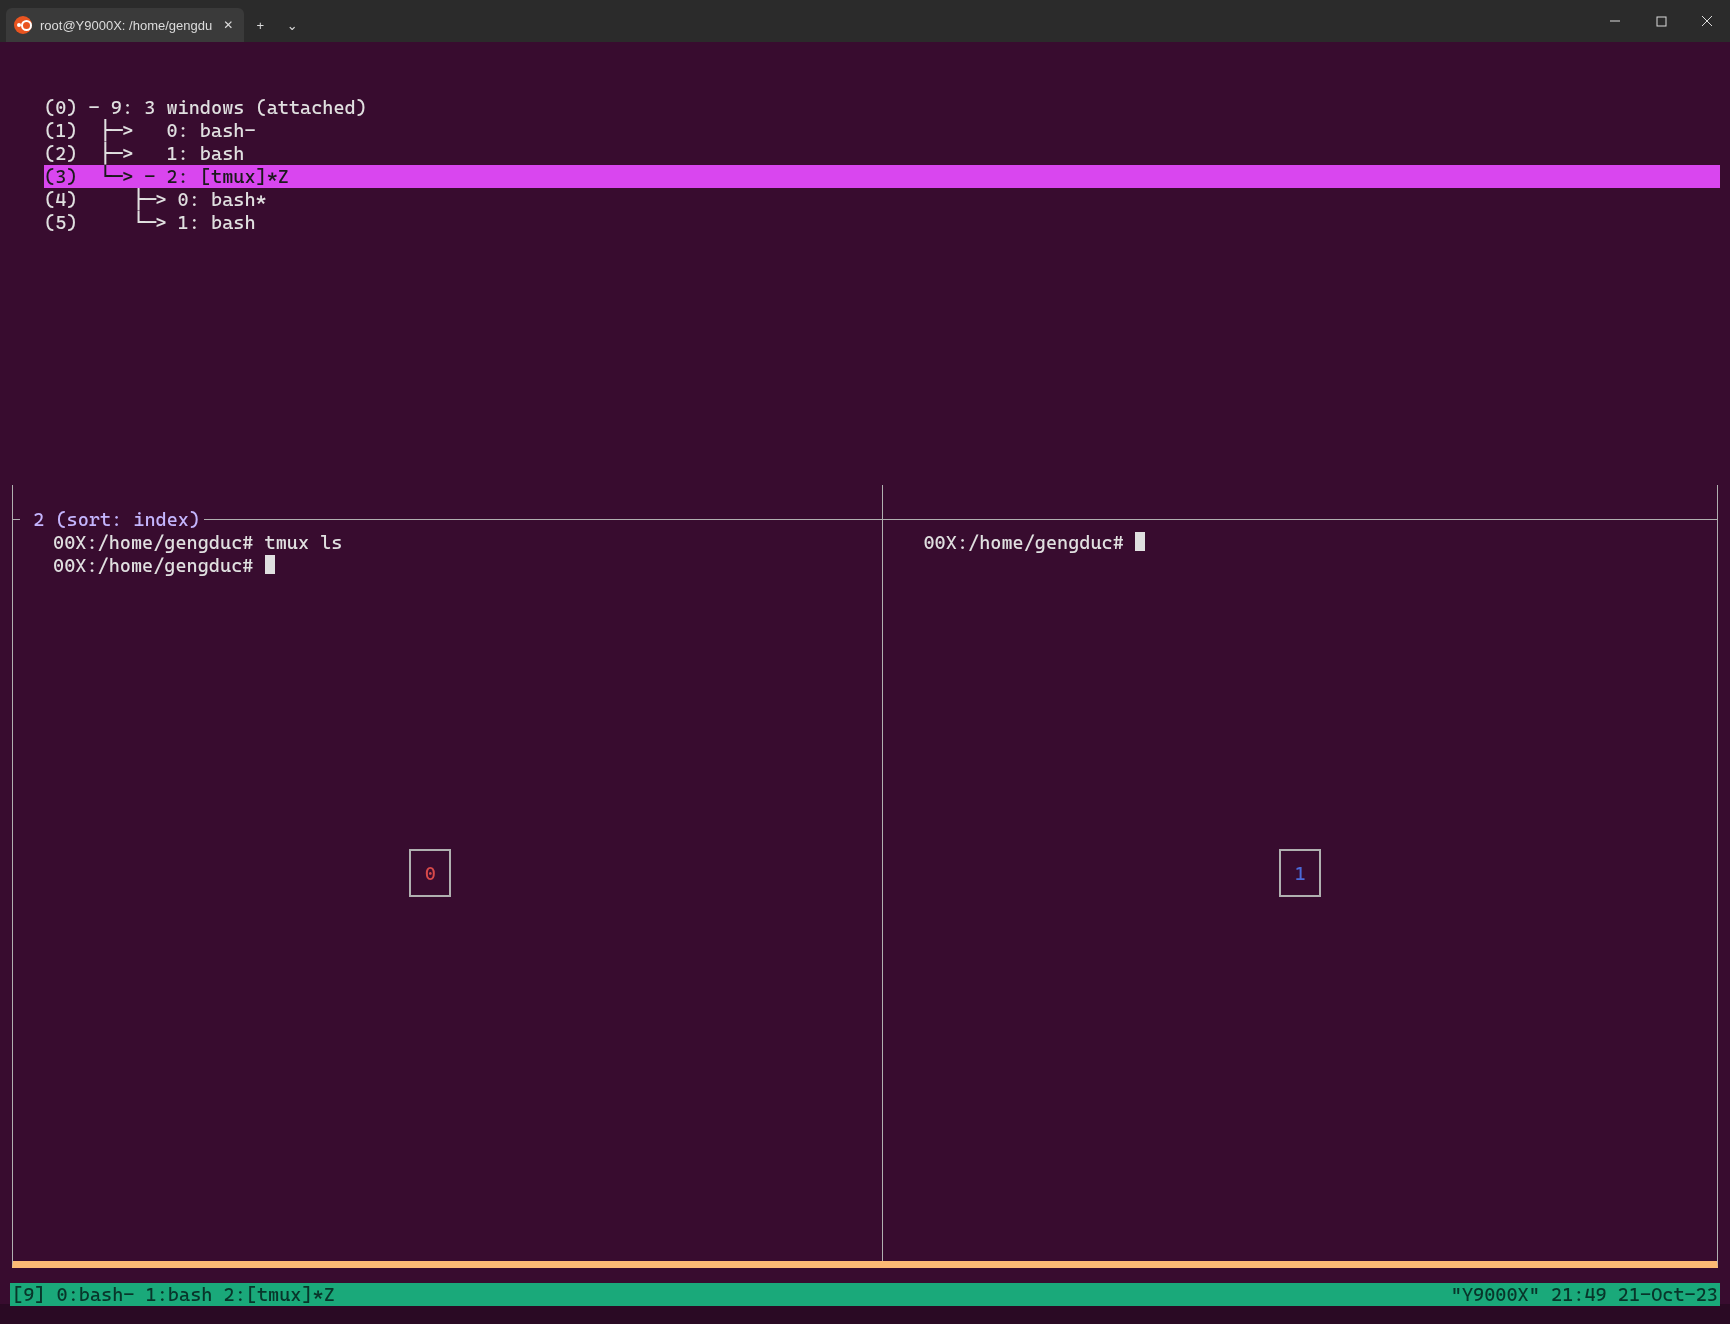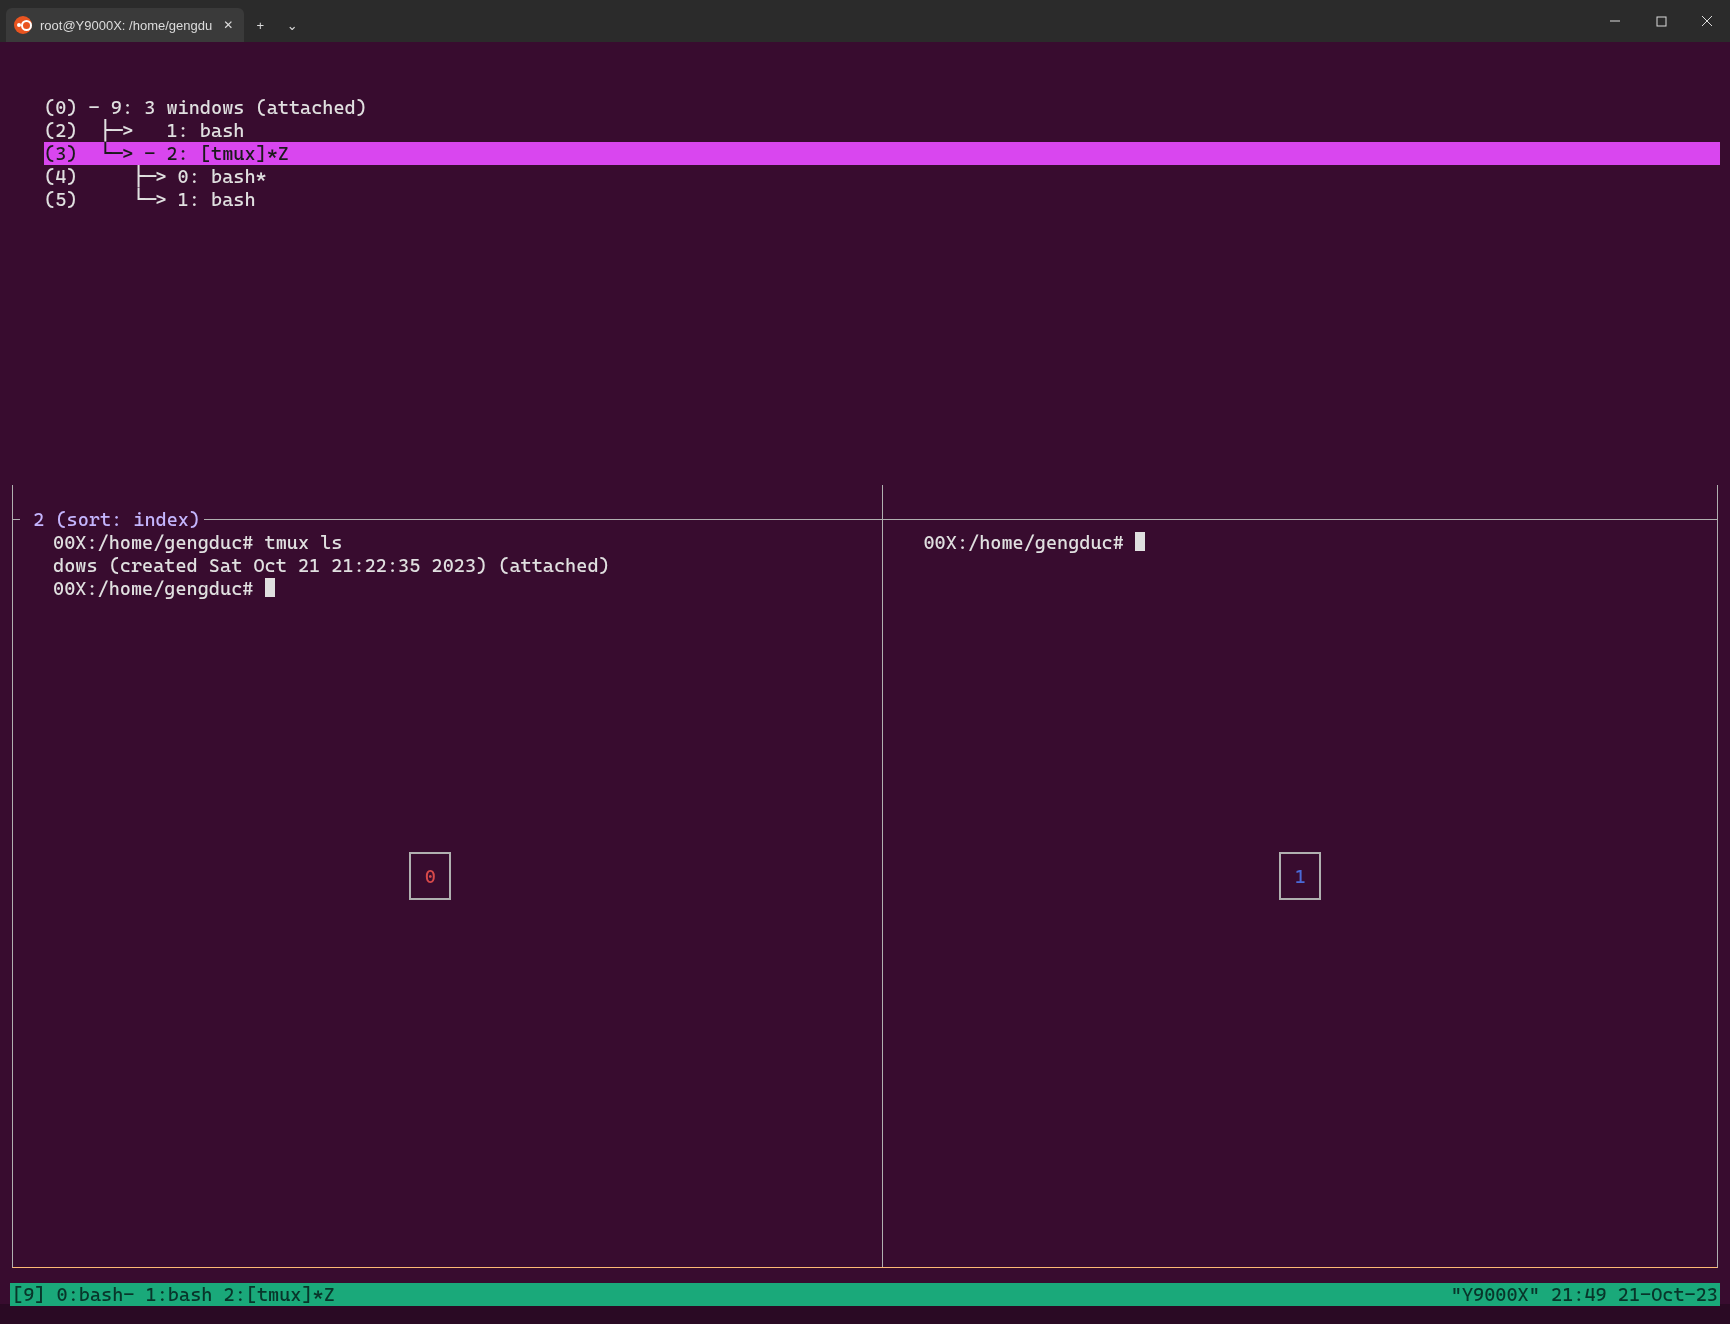--- a/index.html
+++ b/index.html
@@ -113,21 +113,21 @@
     background: #b0b0b0;
   }
   .preview-header .corner-r {
     position: absolute; right: 0; top: 11px; width: 1px; height: 12px;
     background: #b0b0b0;
   }
   .preview-body {
     position: absolute; left: 0; right: 0; top: 23px; bottom: 0;
     border-left: 1px solid #b0b0b0;
     border-right: 1px solid #b0b0b0;
-    border-bottom: 1px solid #fdba74;
+    border-bottom: 7px solid #fdba74;
     display: flex;
     gap: 35px;
   }
   .pane {
     position: relative;
     flex: 1 1 50%;
     padding: 0 6px;
     overflow: hidden;
   }
   .pane + .pane {
@@ -198,32 +198,32 @@
     <div>
       <svg width="12" height="12">
           <line x1="1" y1="1" x2="11" y2="11"></line>
           <line x1="11" y1="1" x2="1" y2="11"></line>
         </svg>
     </div>
   </div>
 </div>
 
 <div class="terminal">
-  <div id="tree"><div class="tree-line">(0) - 9: 3 windows (attached)</div><div class="tree-line">(2)  ├─&gt;   1: bash</div><div class="tree-line sel">(3)  └─&gt; - 2: [tmux]*Z</div><div class="tree-line">(4)     ├─&gt; 0: bash*</div><div class="tree-line">(5)     └─&gt; 1: bash</div></div>
+  <div id="tree"><div class="tree-line">(0) - 9: 3 windows (attached)</div><div class="tree-line">(1)  ├─&gt;   0: bash-</div><div class="tree-line">(2)  ├─&gt;   1: bash</div><div class="tree-line sel">(3)  └─&gt; - 2: [tmux]*Z</div><div class="tree-line">(4)     ├─&gt; 0: bash*</div><div class="tree-line">(5)     └─&gt; 1: bash</div></div>
 
   <div class="preview-wrap">
     <div class="preview-header">
       <div class="line"></div>
       <div class="corner-l"></div>
       <div class="corner-r"></div>
       <span class="txt"> 2 (sort: index)</span>
     </div>
     <div class="preview-body">
       <div class="pane">
-        <div id="pane-left-lines"><div class="tree-line">00X:/home/gengduc# tmux ls</div><div class="tree-line">dows (created Sat Oct 21 21:22:35 2023) (attached)</div><div class="tree-line">00X:/home/gengduc# <span class="cursor"></span></div></div>
+        <div id="pane-left-lines"><div class="tree-line">00X:/home/gengduc# tmux ls</div><div class="tree-line">00X:/home/gengduc# <span class="cursor"></span></div></div>
         <div class="pane-num red">
           <span>0</span>
         </div>
       </div>
       <div class="pane">
         <div id="pane-right-lines"><div class="tree-line">00X:/home/gengduc# <span class="cursor"></span></div></div>
         <div class="pane-num blue">
           <span>1</span>
         </div>
       </div>

